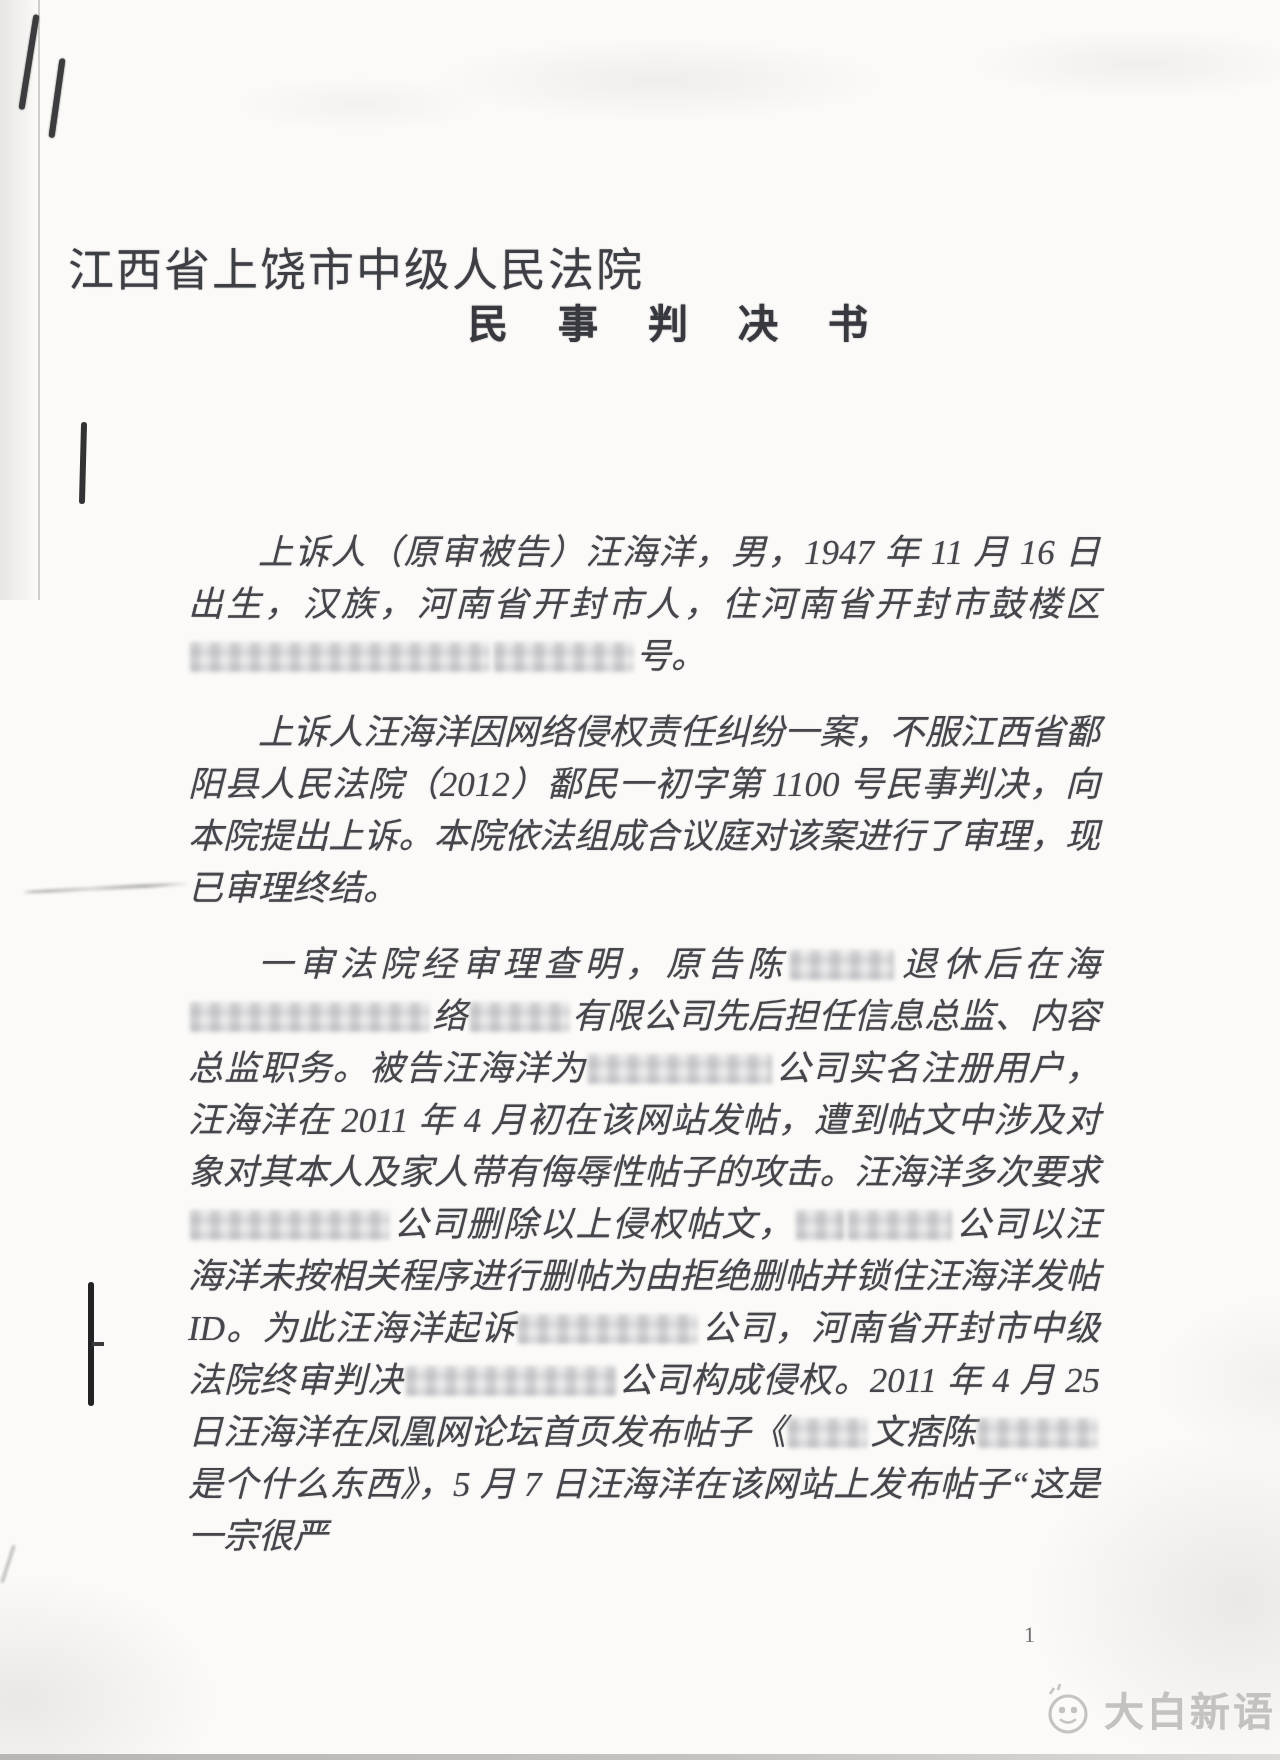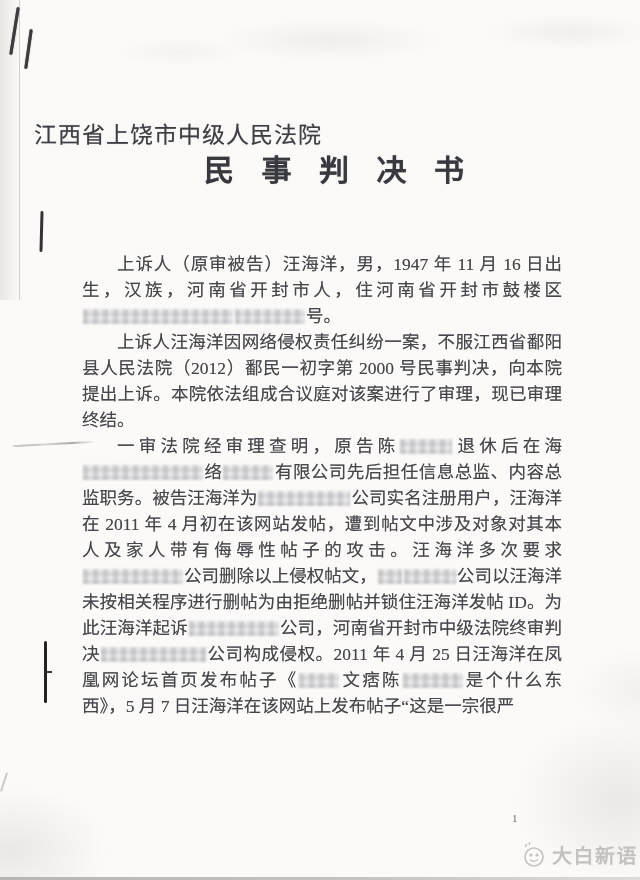--- a/index.html
+++ b/index.html
@@ -46,36 +46,36 @@
     background:rgba(110,110,112,.35);filter:blur(.5px);
   }
   
   .court-title{
     position:absolute;left:0;right:0;top:116px;text-align:left;padding-left:34px;
     font-size:23px;letter-spacing:1px;color:#3e3e45;font-weight:500;
     text-shadow:0 0 .7px rgba(62,62,69,.55);
   }
   .doc-title{
     position:absolute;left:0;right:0;top:146px;text-align:center;padding-left:38px;
-    font-size:30px;font-weight:bold;letter-spacing:10px;color:#38383f;
+    font-size:20px;font-weight:bold;letter-spacing:10px;color:#38383f;
     text-shadow:0 0 .8px rgba(56,56,63,.6);
   }
   .case-number{
     position:absolute;top:203px;right:73px;
     font-size:15.5px;color:#47474d;letter-spacing:.5px;
     text-shadow:0 0 .5px rgba(71,71,77,.5);
   }
   
   .doc-body{
     position:absolute;left:82px;top:251px;width:480px;
     font-size:17.5px;line-height:26px;color:#45454b;
     text-align:justify;
     text-shadow:0 0 .6px rgba(69,69,75,.5);
   }
-  .doc-body p{margin:0;text-indent:2em;}
+  .doc-body p{margin:12px;text-indent:2em;font-style:italic;}
   
   .rd{
     display:inline-block;height:15px;vertical-align:-2px;margin:0 1px;border-radius:1px;
     background:
       repeating-linear-gradient(90deg, rgba(162,162,168,.42) 0 5px, rgba(212,212,216,.30) 5px 10px),
       repeating-linear-gradient(0deg, rgba(172,172,178,.38) 0 4px, rgba(218,218,222,.26) 4px 8px);
     filter:blur(1px);
   }
   .page-number{
     position:absolute;left:512px;top:812px;
@@ -104,21 +104,21 @@
   <div class="mark vmark-1"></div>
   <div class="mark vmark-2"></div>
   <div class="mark hsmudge"></div>
   <div class="mark corner-scratch"></div>
 
   <div class="court-title">江西省上饶市中级人民法院</div>
   <div class="doc-title">民 事 判 决 书</div>
 
   <div class="doc-body">
       <p>上诉人（原审被告）汪海洋，男，1947 年 11 月 16 日出生，汉族，河南省开封市人，住河南省开封市鼓楼区<span class="rd" style="width: 150px;"></span><span class="rd" style="width: 70px;"></span>号。</p>
-      <p>上诉人汪海洋因网络侵权责任纠纷一案，不服江西省鄱阳县人民法院（2012）鄱民一初字第 2000 号民事判决，向本院提出上诉。本院依法组成合议庭对该案进行了审理，现已审理终结。</p>
+      <p>上诉人汪海洋因网络侵权责任纠纷一案，不服江西省鄱阳县人民法院（2012）鄱民一初字第 1100 号民事判决，向本院提出上诉。本院依法组成合议庭对该案进行了审理，现已审理终结。</p>
       <p>一审法院经审理查明，原告陈<span class="rd" style="width: 52px;"></span>退休后在海<span class="rd" style="width: 120px;"></span>络<span class="rd" style="width: 50px;"></span>有限公司先后担任信息总监、内容总监职务。被告汪海洋为<span class="rd" style="width: 92px;"></span>公司实名注册用户，汪海洋在 2011 年 4 月初在该网站发帖，遭到帖文中涉及对象对其本人及家人带有侮辱性帖子的攻击。汪海洋多次要求<span class="rd" style="width: 100px;"></span>公司删除以上侵权帖文，<span class="rd" style="width: 24px;"></span><span class="rd" style="width: 52px;"></span>公司以汪海洋未按相关程序进行删帖为由拒绝删帖并锁住汪海洋发帖 ID。为此汪海洋起诉<span class="rd" style="width: 90px;"></span>公司，河南省开封市中级法院终审判决<span class="rd" style="width: 105px;"></span>公司构成侵权。2011 年 4 月 25 日汪海洋在凤凰网论坛首页发布帖子《<span class="rd" style="width: 40px;"></span>文痞陈<span class="rd" style="width: 60px;"></span>是个什么东西》，5 月 7 日汪海洋在该网站上发布帖子“这是一宗很严</p>
     </div>
 
   <div class="page-number">1</div>
 
   <div class="watermark">
     <svg class="wm-icon" width="26" height="28" viewBox="0 0 26 28">
       <path d="M4 6 l2 -3" stroke="#c6c5c4" stroke-width="1.4" fill="none"></path>
       <path d="M8 4 l1 -3" stroke="#c6c5c4" stroke-width="1.4" fill="none"></path>
       <circle cx="13" cy="16" r="9" fill="none" stroke="#c4c3c2" stroke-width="1.6"></circle>

